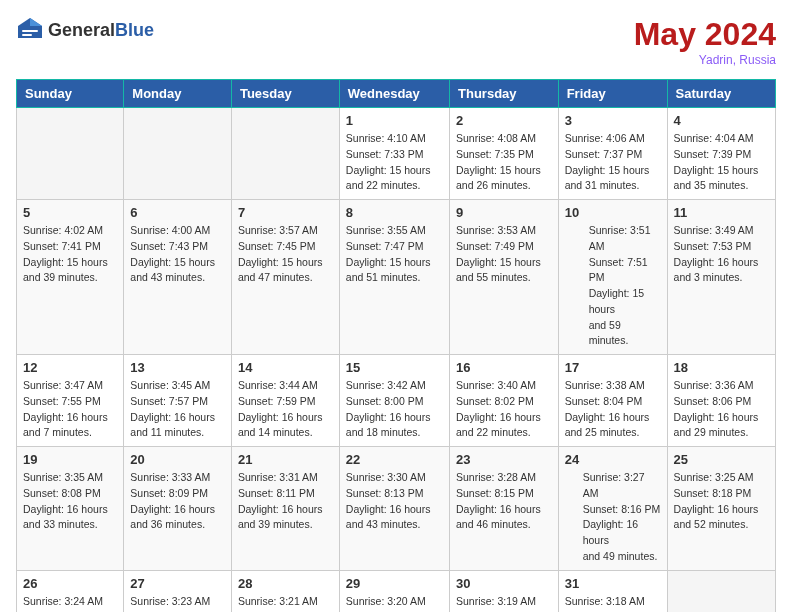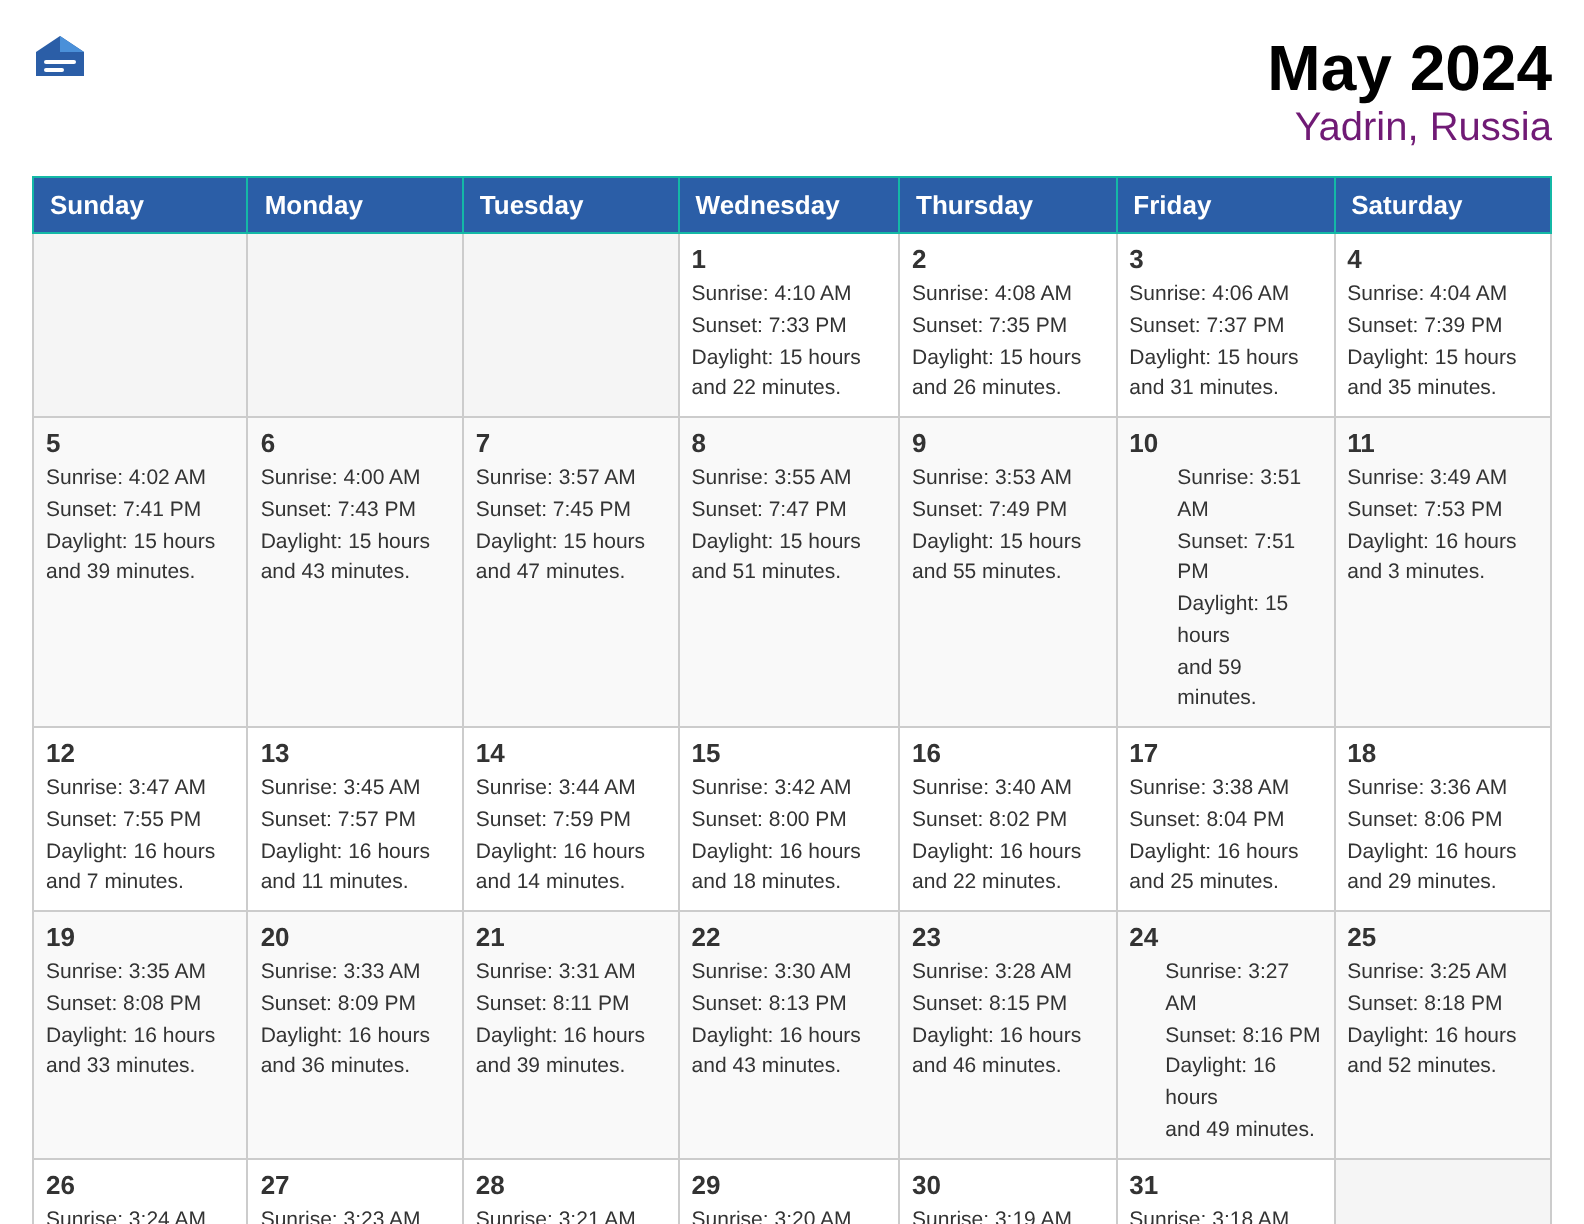--- a/index.html
+++ b/index.html
@@ -34,25 +34,25 @@
     .logo-icon {
       width: 28px;
       height: 28px;
     }
     .title-block {
       text-align: right;
     }
     .title-month {
       font-size: 32px;
       font-weight: bold;
-      color: #000000;
+      color: #b91c1c;
     }
     .title-location {
-      font-size: 20px;
-      color: #701a75;
+      font-size: 12px;
+      color: #8b5cf6;
     }
     .calendar {
       width: 100%;
       border-collapse: collapse;
       border: 1px solid #ccc;
     }
     .calendar th {
       background-color: #2b5ea7;
       color: #fff;
       text-align: left;
@@ -92,20 +92,23 @@
 <body>
 
 <div class="header">
   <div class="logo">
     <svg class="logo-icon" viewBox="0 0 28 28">
       <polygon points="14,2 26,10 26,22 2,22 2,10" fill="#2b5ea7"></polygon>
       <polygon points="14,2 26,10 14,10" fill="#4a90d9"></polygon>
       <rect x="6" y="14" width="16" height="2" fill="white" rx="1"></rect>
       <rect x="6" y="18" width="10" height="2" fill="white" rx="1"></rect>
     </svg>
+    <div>
+      <span class="logo-text-general">General</span><span class="logo-text-blue">Blue</span>
+    </div>
   </div>
   <div class="title-block">
     <div class="title-month">May 2024</div>
     <div class="title-location">Yadrin, Russia</div>
   </div>
 </div>
 
 <table class="calendar">
   <thead>
     <tr>

